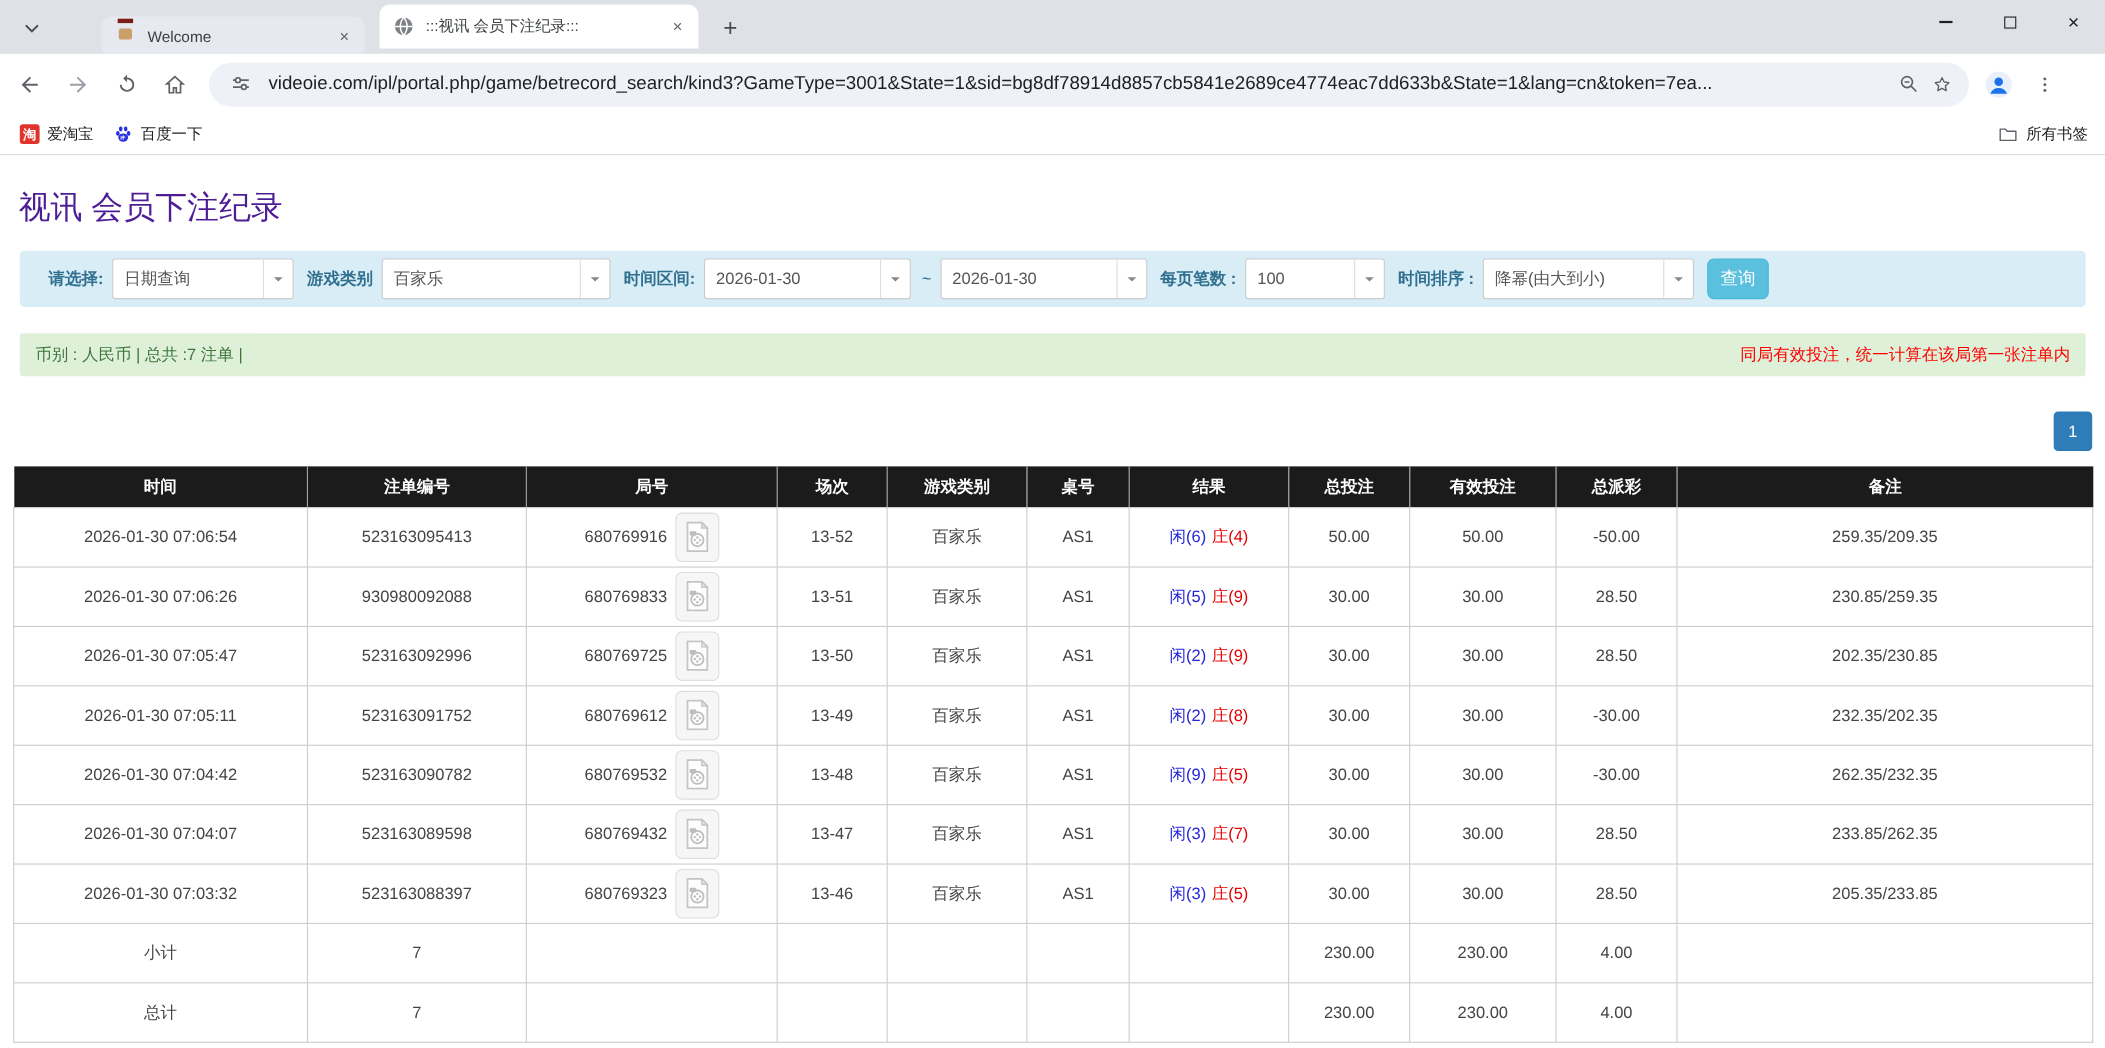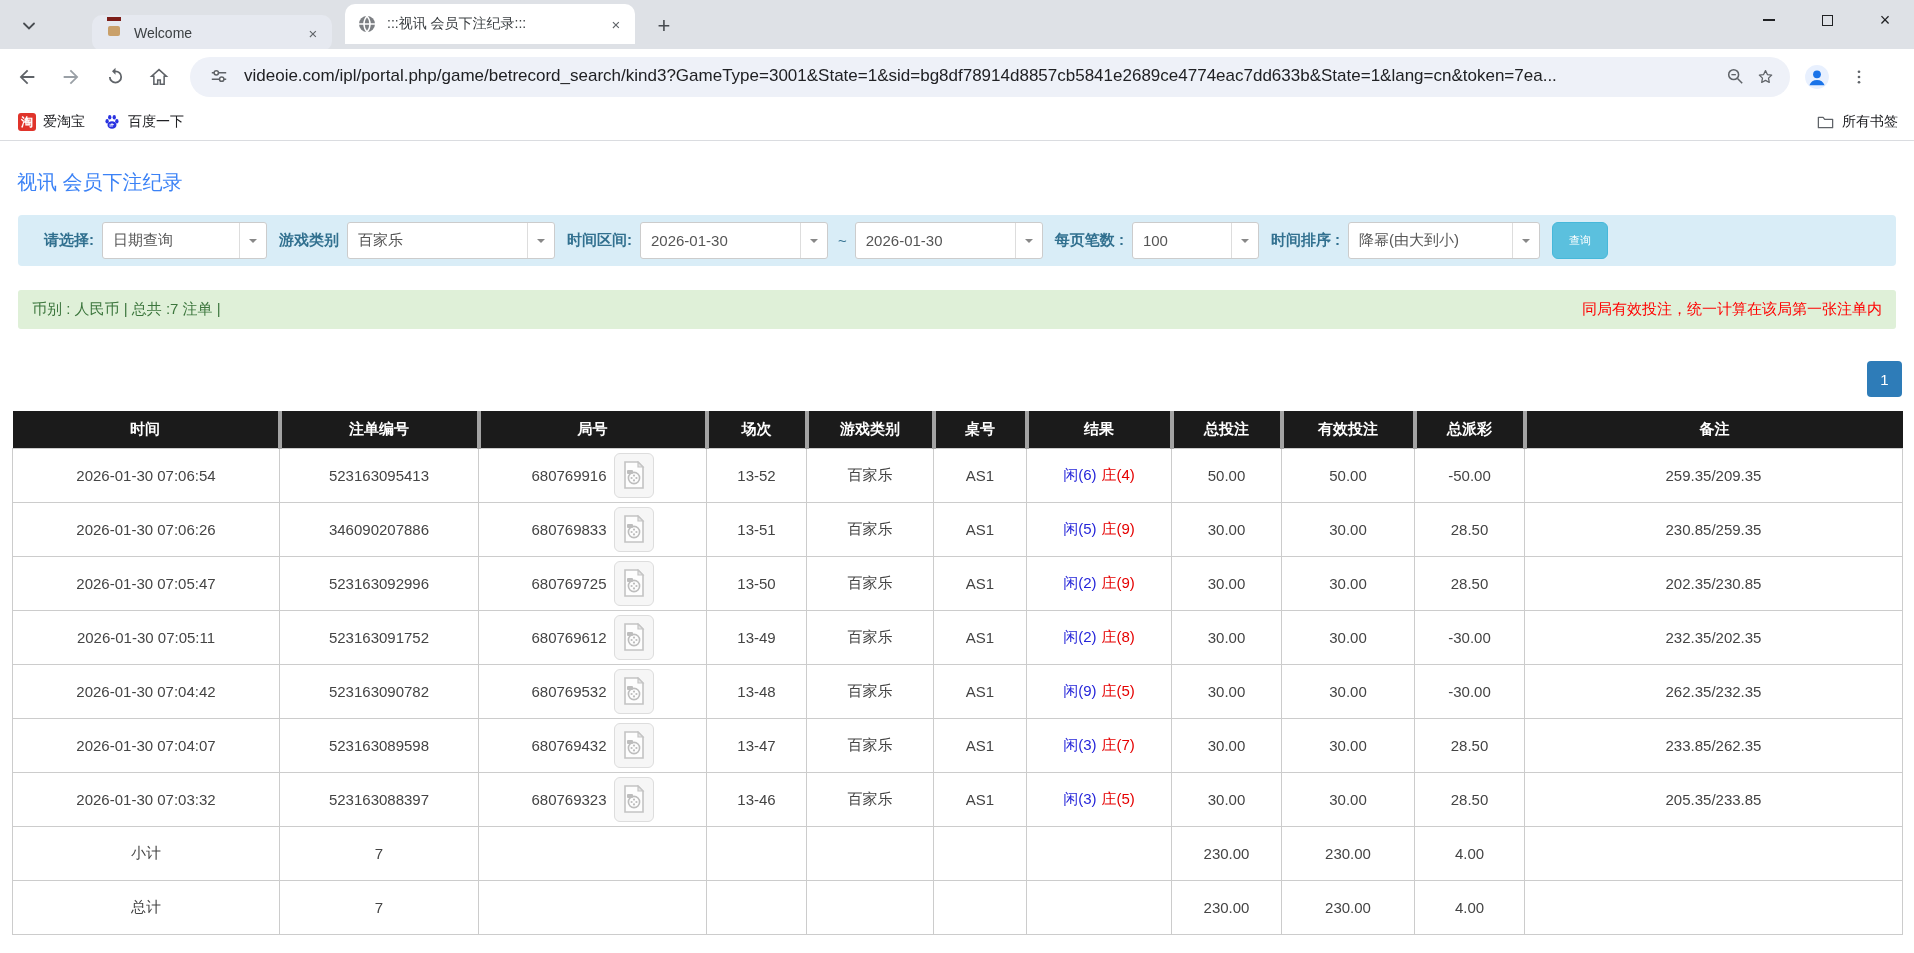--- a/index.html
+++ b/index.html
@@ -41,46 +41,46 @@
 
   .bookmarksbar { height:37px; background:#fff; display:flex; align-items:center; border-bottom:1px solid #dadce0; }
   .bm { display:flex; align-items:center; margin-left:18px; cursor:pointer; }
   .bm-label { font-size:14px; color:#202124; margin-left:7px; }
   .tb-ico { width:18px; height:18px; border-radius:3px; background:#e0342b; color:#fff; font-size:12px;
     display:flex; align-items:center; justify-content:center; font-weight:bold; }
   .bm-right { margin-left:auto; margin-right:16px; display:flex; align-items:center; cursor:pointer; }
 
   
   .content { background:#fff; }
-  .page-title { font-size:20px; color:#3b82f6; font-weight:500; margin:28px 0 0 17px; }
+  .page-title { font-size:29px; color:#4c1d95; font-weight:500; margin:28px 0 0 17px; }
 
   .filterbar { margin:19px 18px 0 18px; height:51px; background:#d9edf7; border-radius:4px;
     display:flex; align-items:center; padding-left:26px; white-space:nowrap; }
   .flabel { font-size:15px; font-weight:bold; color:#31708f; margin-right:8px; }
   .sel { background:#fff; border:1px solid #ccc; border-radius:3px; height:37px; display:flex; align-items:stretch;
     margin-right:12px; cursor:pointer; }
   .sel .val { padding:0 10px; display:flex; align-items:center; font-size:15px; color:#555; flex:1; overflow:hidden; }
   .sel .caret { width:27px; border-left:1px solid #ddd; display:flex; align-items:center; justify-content:center; }
   .sel .caret::after { content:''; border:4px solid transparent; border-top-color:#888; margin-top:5px; }
   .tilde { font-size:15px; color:#31708f; margin:0 8px 0 -2px; }
   .btn-search { width:56px; height:37px; background:#5bc0de; border:1px solid #46b8da; border-radius:6px;
-    color:#fff; font-size:11px; display:flex; align-items:center; justify-content:center; cursor:pointer; }
+    color:#fff; font-size:16px; display:flex; align-items:center; justify-content:center; cursor:pointer; }
 
   .greenbar { margin:24px 18px 0 18px; height:39px; background:#dff0d8; border-radius:3px;
     display:flex; align-items:center; justify-content:space-between; padding:0 14px; }
   .greenbar .left { font-size:15px; color:#3c763d; }
   .greenbar .right { font-size:15px; color:#ff0000; }
 
   .pager { display:flex; justify-content:flex-end; margin:32px 12px 0 12px; }
   .pagebtn { min-width:35px; height:36px; background:#2e7cb8; border-radius:4px; color:#fff; font-size:15px;
     display:flex; align-items:center; justify-content:center; cursor:pointer; padding:0 6px; }
 
   table.records { margin:14px 12px 0 12px; width:1890px; border-collapse:collapse; table-layout:fixed; }
   table.records th { background:#1b1b1b; color:#fff; font-size:15px; font-weight:bold; height:37px;
-    border-right:4px solid #a3a3a3; }
+    border-right:1px solid #a3a3a3; }
   table.records th:last-child { border-right:none; }
   table.records tbody td { background:#fff; border:1px solid #ccc; height:54px; text-align:center;
     font-size:15px; color:#444; vertical-align:middle; }
   td.blue { color:#2d7bd9; }
   td .player { color:#2525d9; }
   td .banker { color:#e50000; margin-left:5px; }
   td.neg { color:#f20000; }
   .video-btn { display:inline-flex; align-items:center; justify-content:center; width:40px; height:45px;
     background:#f6f6f6; border:1px solid #ddd; border-radius:6px; margin-left:7px; vertical-align:middle; cursor:pointer; }
   .roundwrap { display:inline-flex; align-items:center; }
@@ -312,21 +312,21 @@
             <td>百家乐</td>
             <td>AS1</td>
             <td><span class="player">闲(6)</span><span class="banker">庄(4)</span></td>
             <td class="blue">50.00</td>
             <td>50.00</td>
             <td class="neg">-50.00</td>
             <td>259.35/209.35</td>
           </tr>
           <tr>
             <td>2026-01-30 07:06:26</td>
-            <td>346090207886</td>
+            <td>930980092088</td>
             <td><span class="roundwrap">
                 <span>680769833</span>
                 <span class="video-btn">
   <svg width="24" height="28" viewBox="0 0 24 28">
     <path d="M3 1h13l5 5v21H3z" fill="#fdfdfd" stroke="#c4c4c4" stroke-width="1.6"></path>
     <path d="M16 1l5 5h-5z" fill="#e4e4e4" stroke="#c4c4c4" stroke-width="1.2"></path>
     <circle cx="12" cy="17" r="5.6" fill="none" stroke="#bdbdbd" stroke-width="1.6"></circle>
     <circle cx="12" cy="14.6" r="1.1" fill="#bdbdbd"></circle>
     <circle cx="12" cy="19.4" r="1.1" fill="#bdbdbd"></circle>
     <circle cx="9.6" cy="17" r="1.1" fill="#bdbdbd"></circle>

